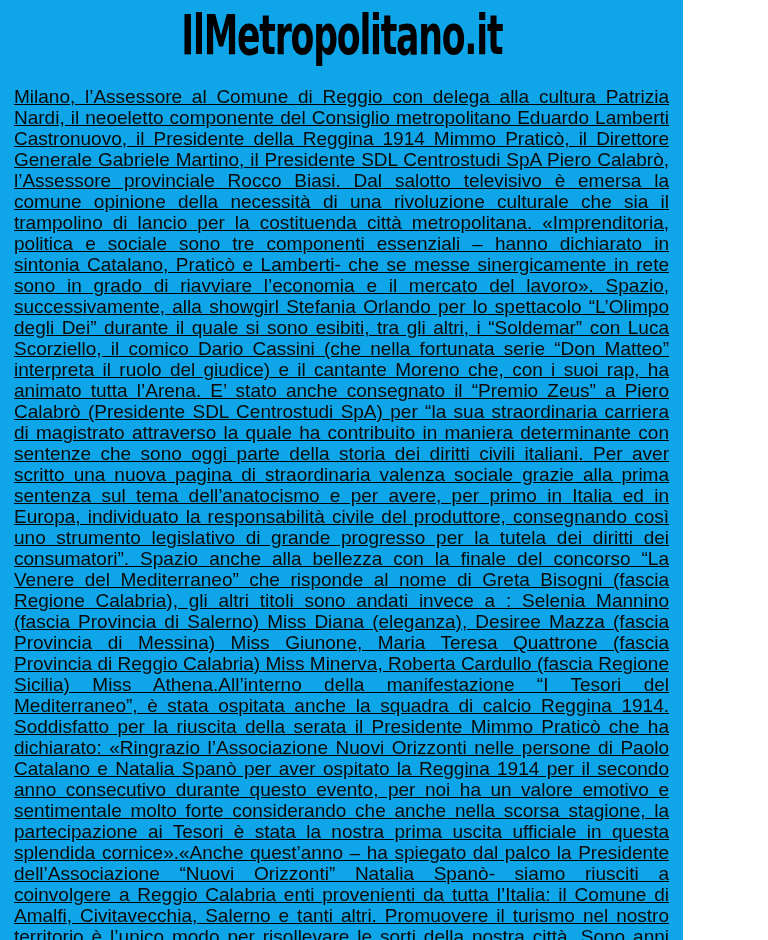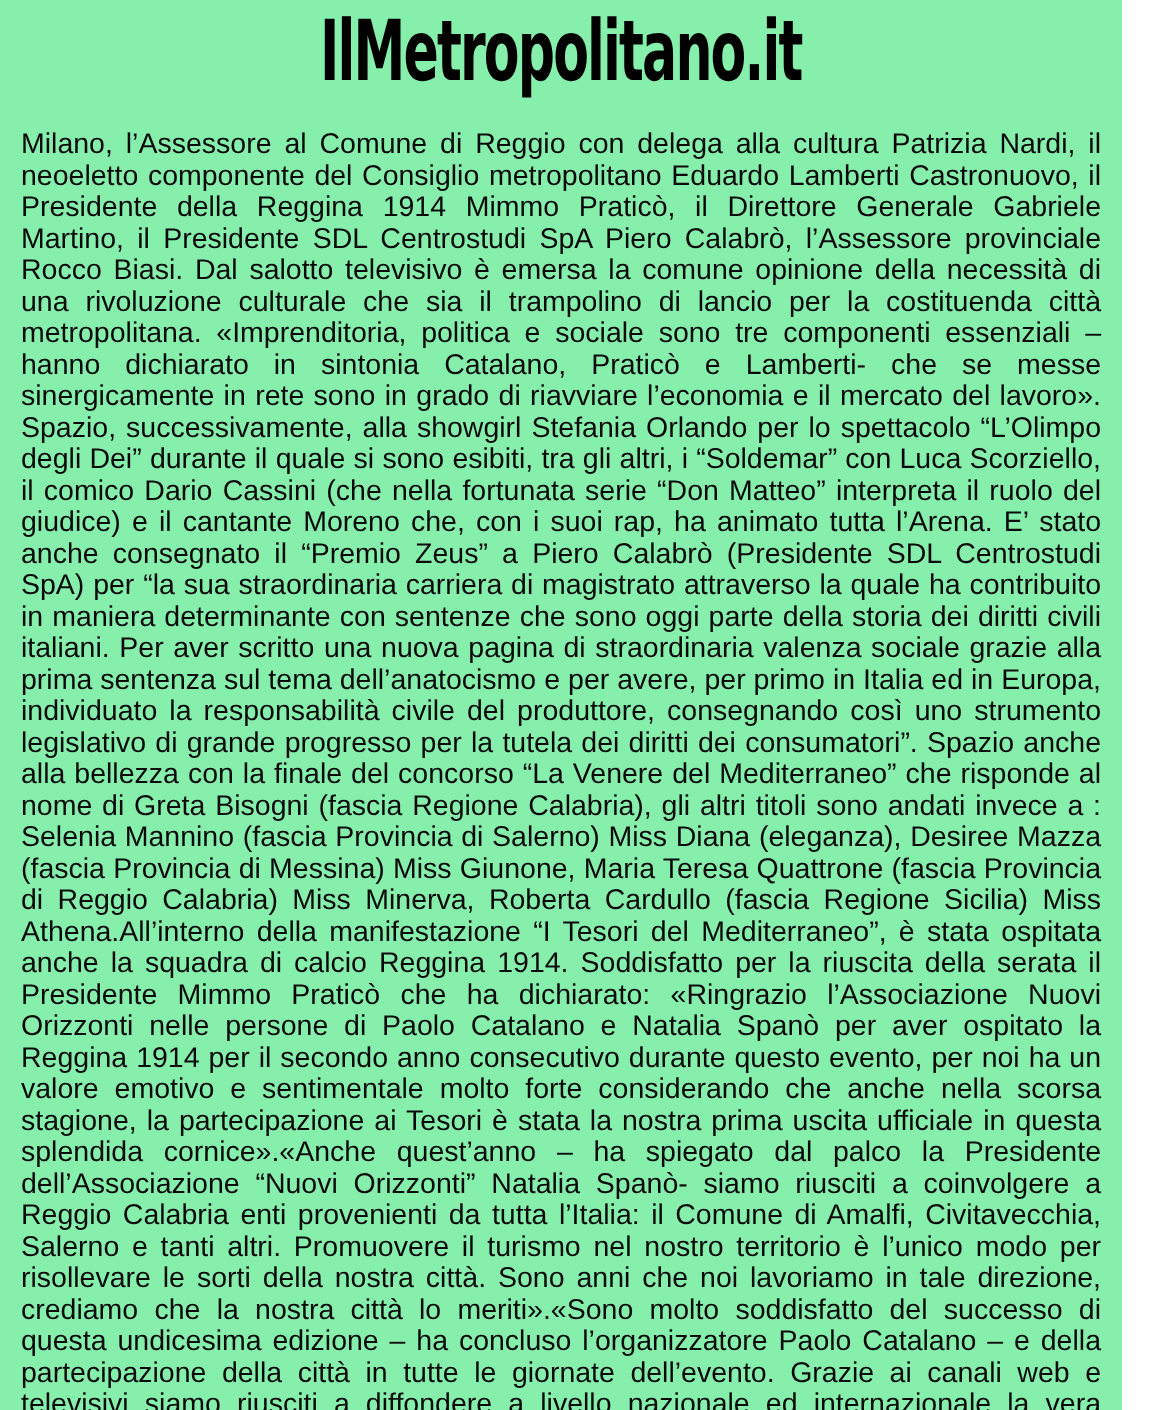--- a/index.html
+++ b/index.html
@@ -3,24 +3,25 @@
 <meta charset="utf-8">
 <style>
   * { box-sizing: border-box; }
   html, body {
     margin: 0;
     padding: 0;
     background: #ffffff;
   }
   .page {
     position: relative;
-    width: 748px;
+    width: 683px;
     height: 940px;
-    background: #86efac;
+    background: #0ea5e9;
     overflow: hidden;
+    text-decoration: underline;
   }
   .masthead {
     width: 100%;
     padding-top: 6px;
     text-align: center;
   }
   .logo-text {
     display: inline-block;
     font-family: "DejaVu Sans", "Liberation Sans", sans-serif;
     font-weight: bold;

